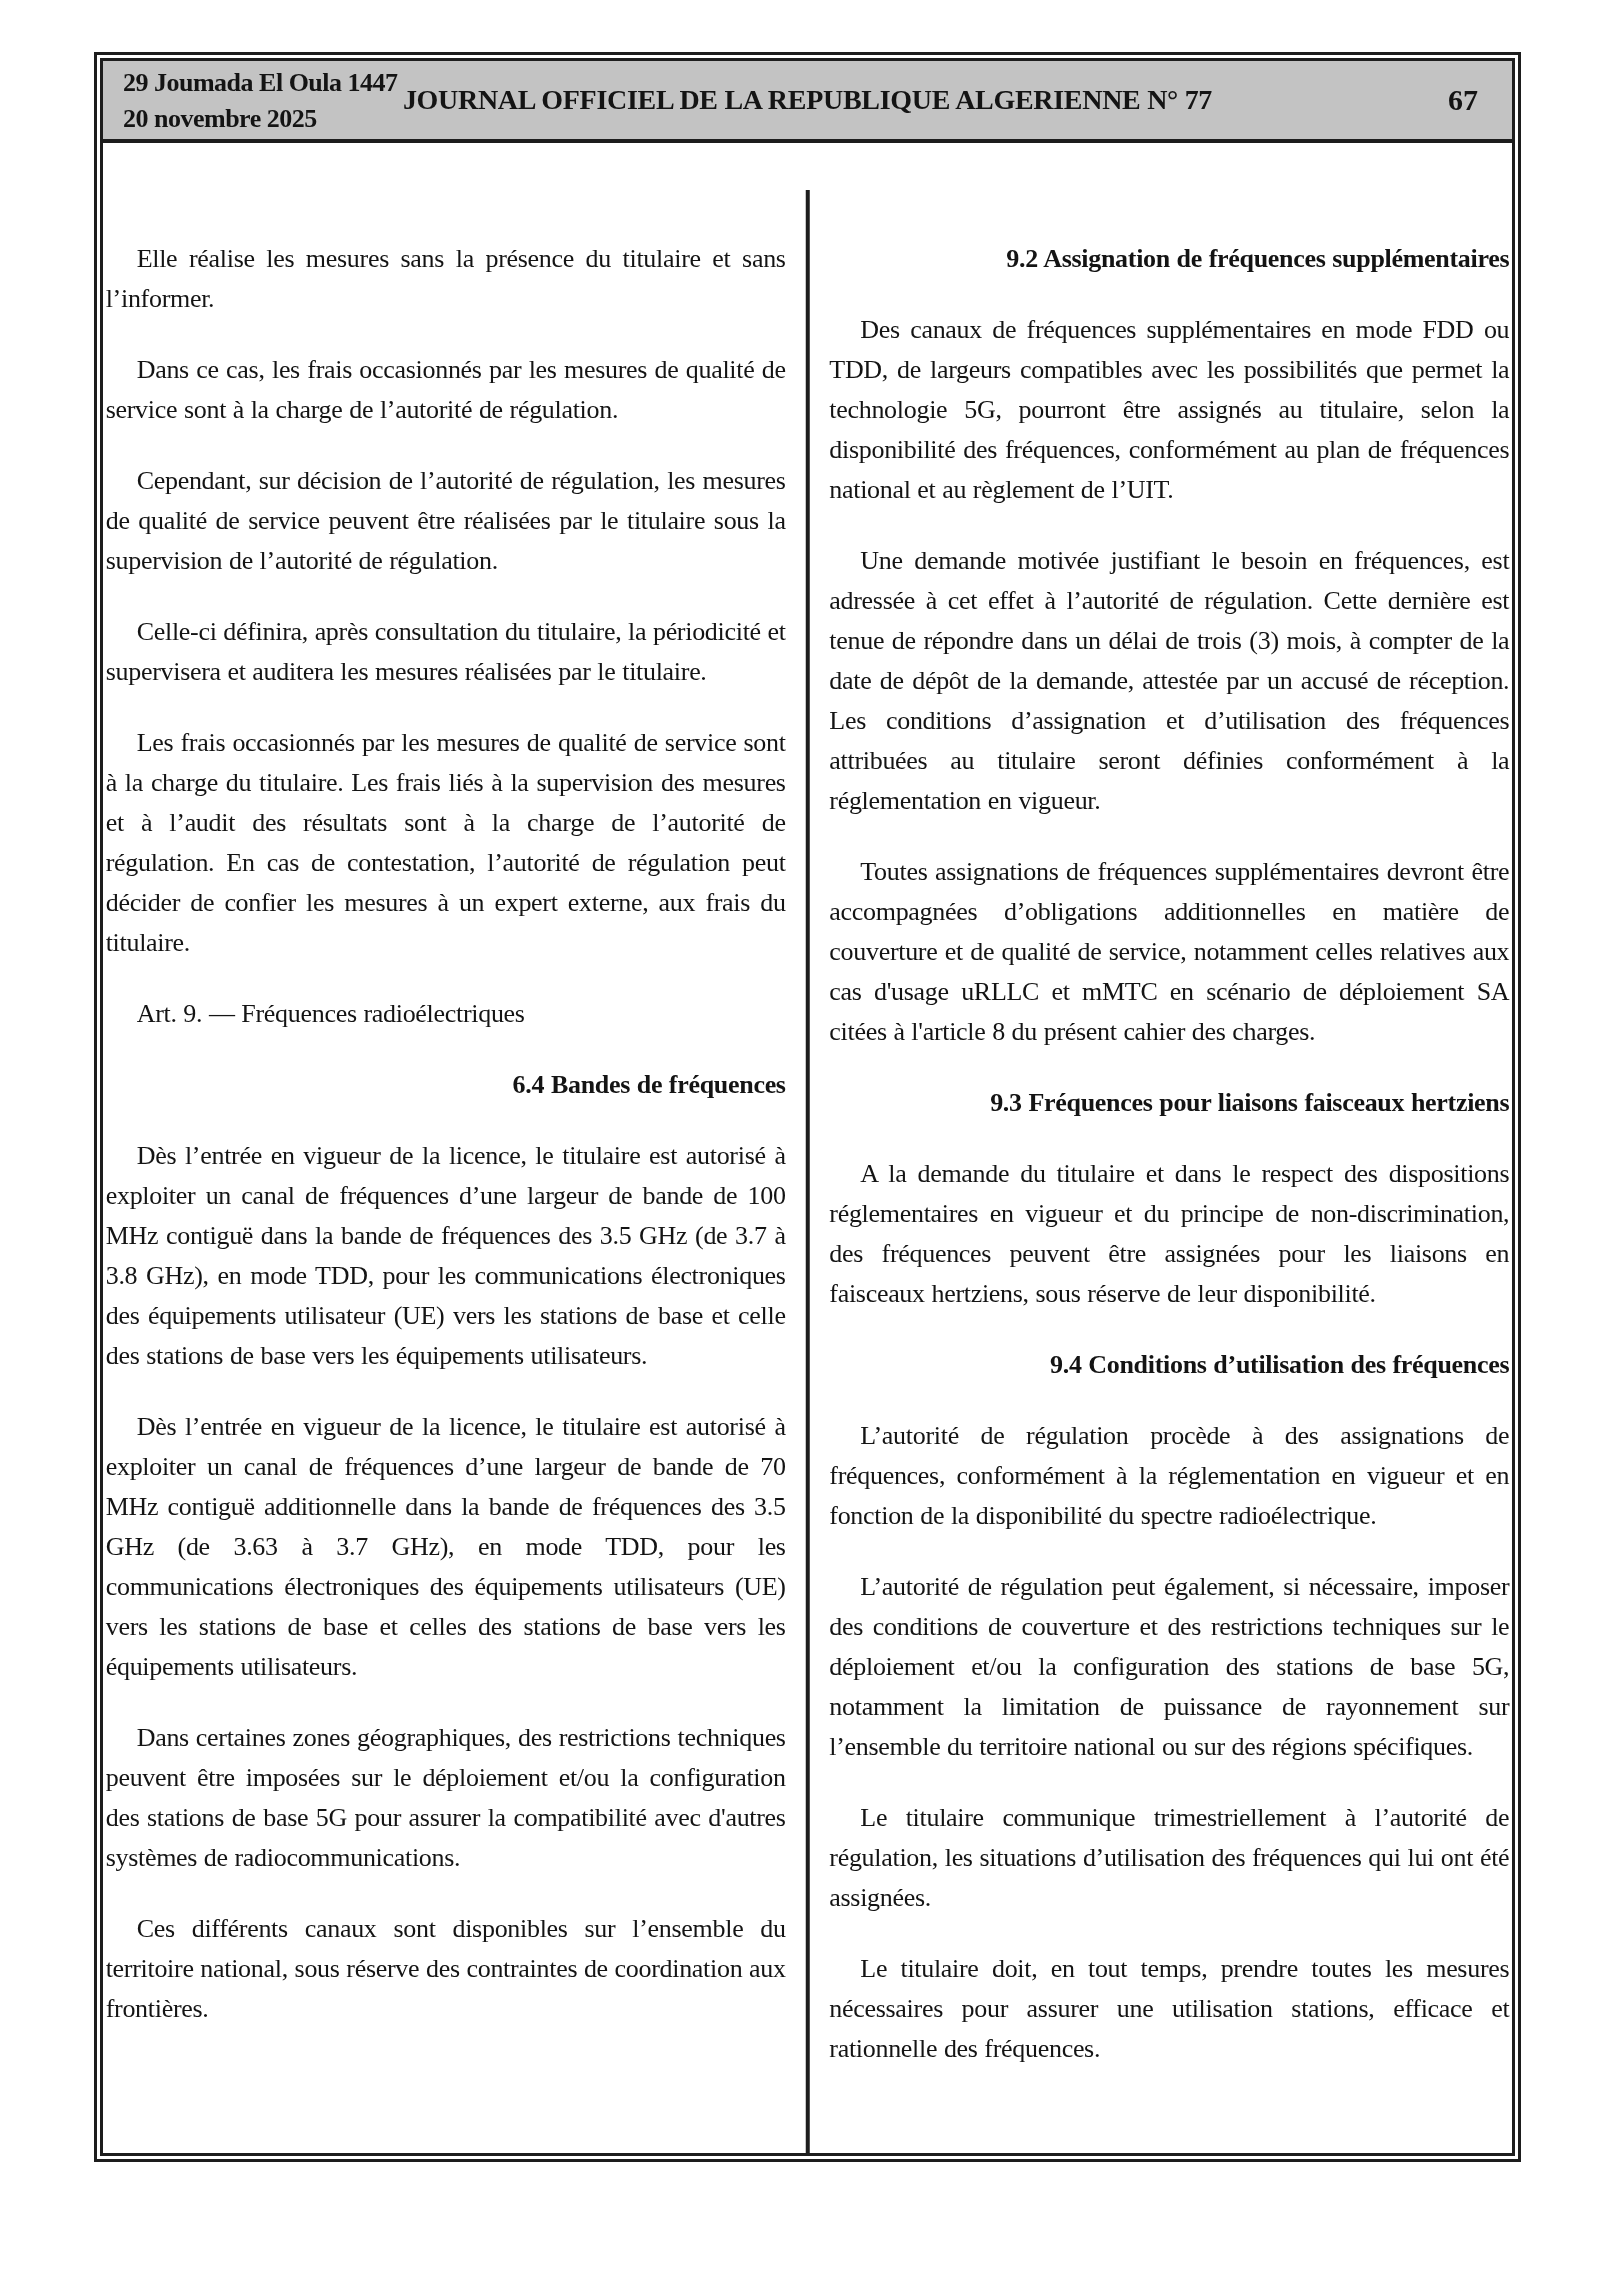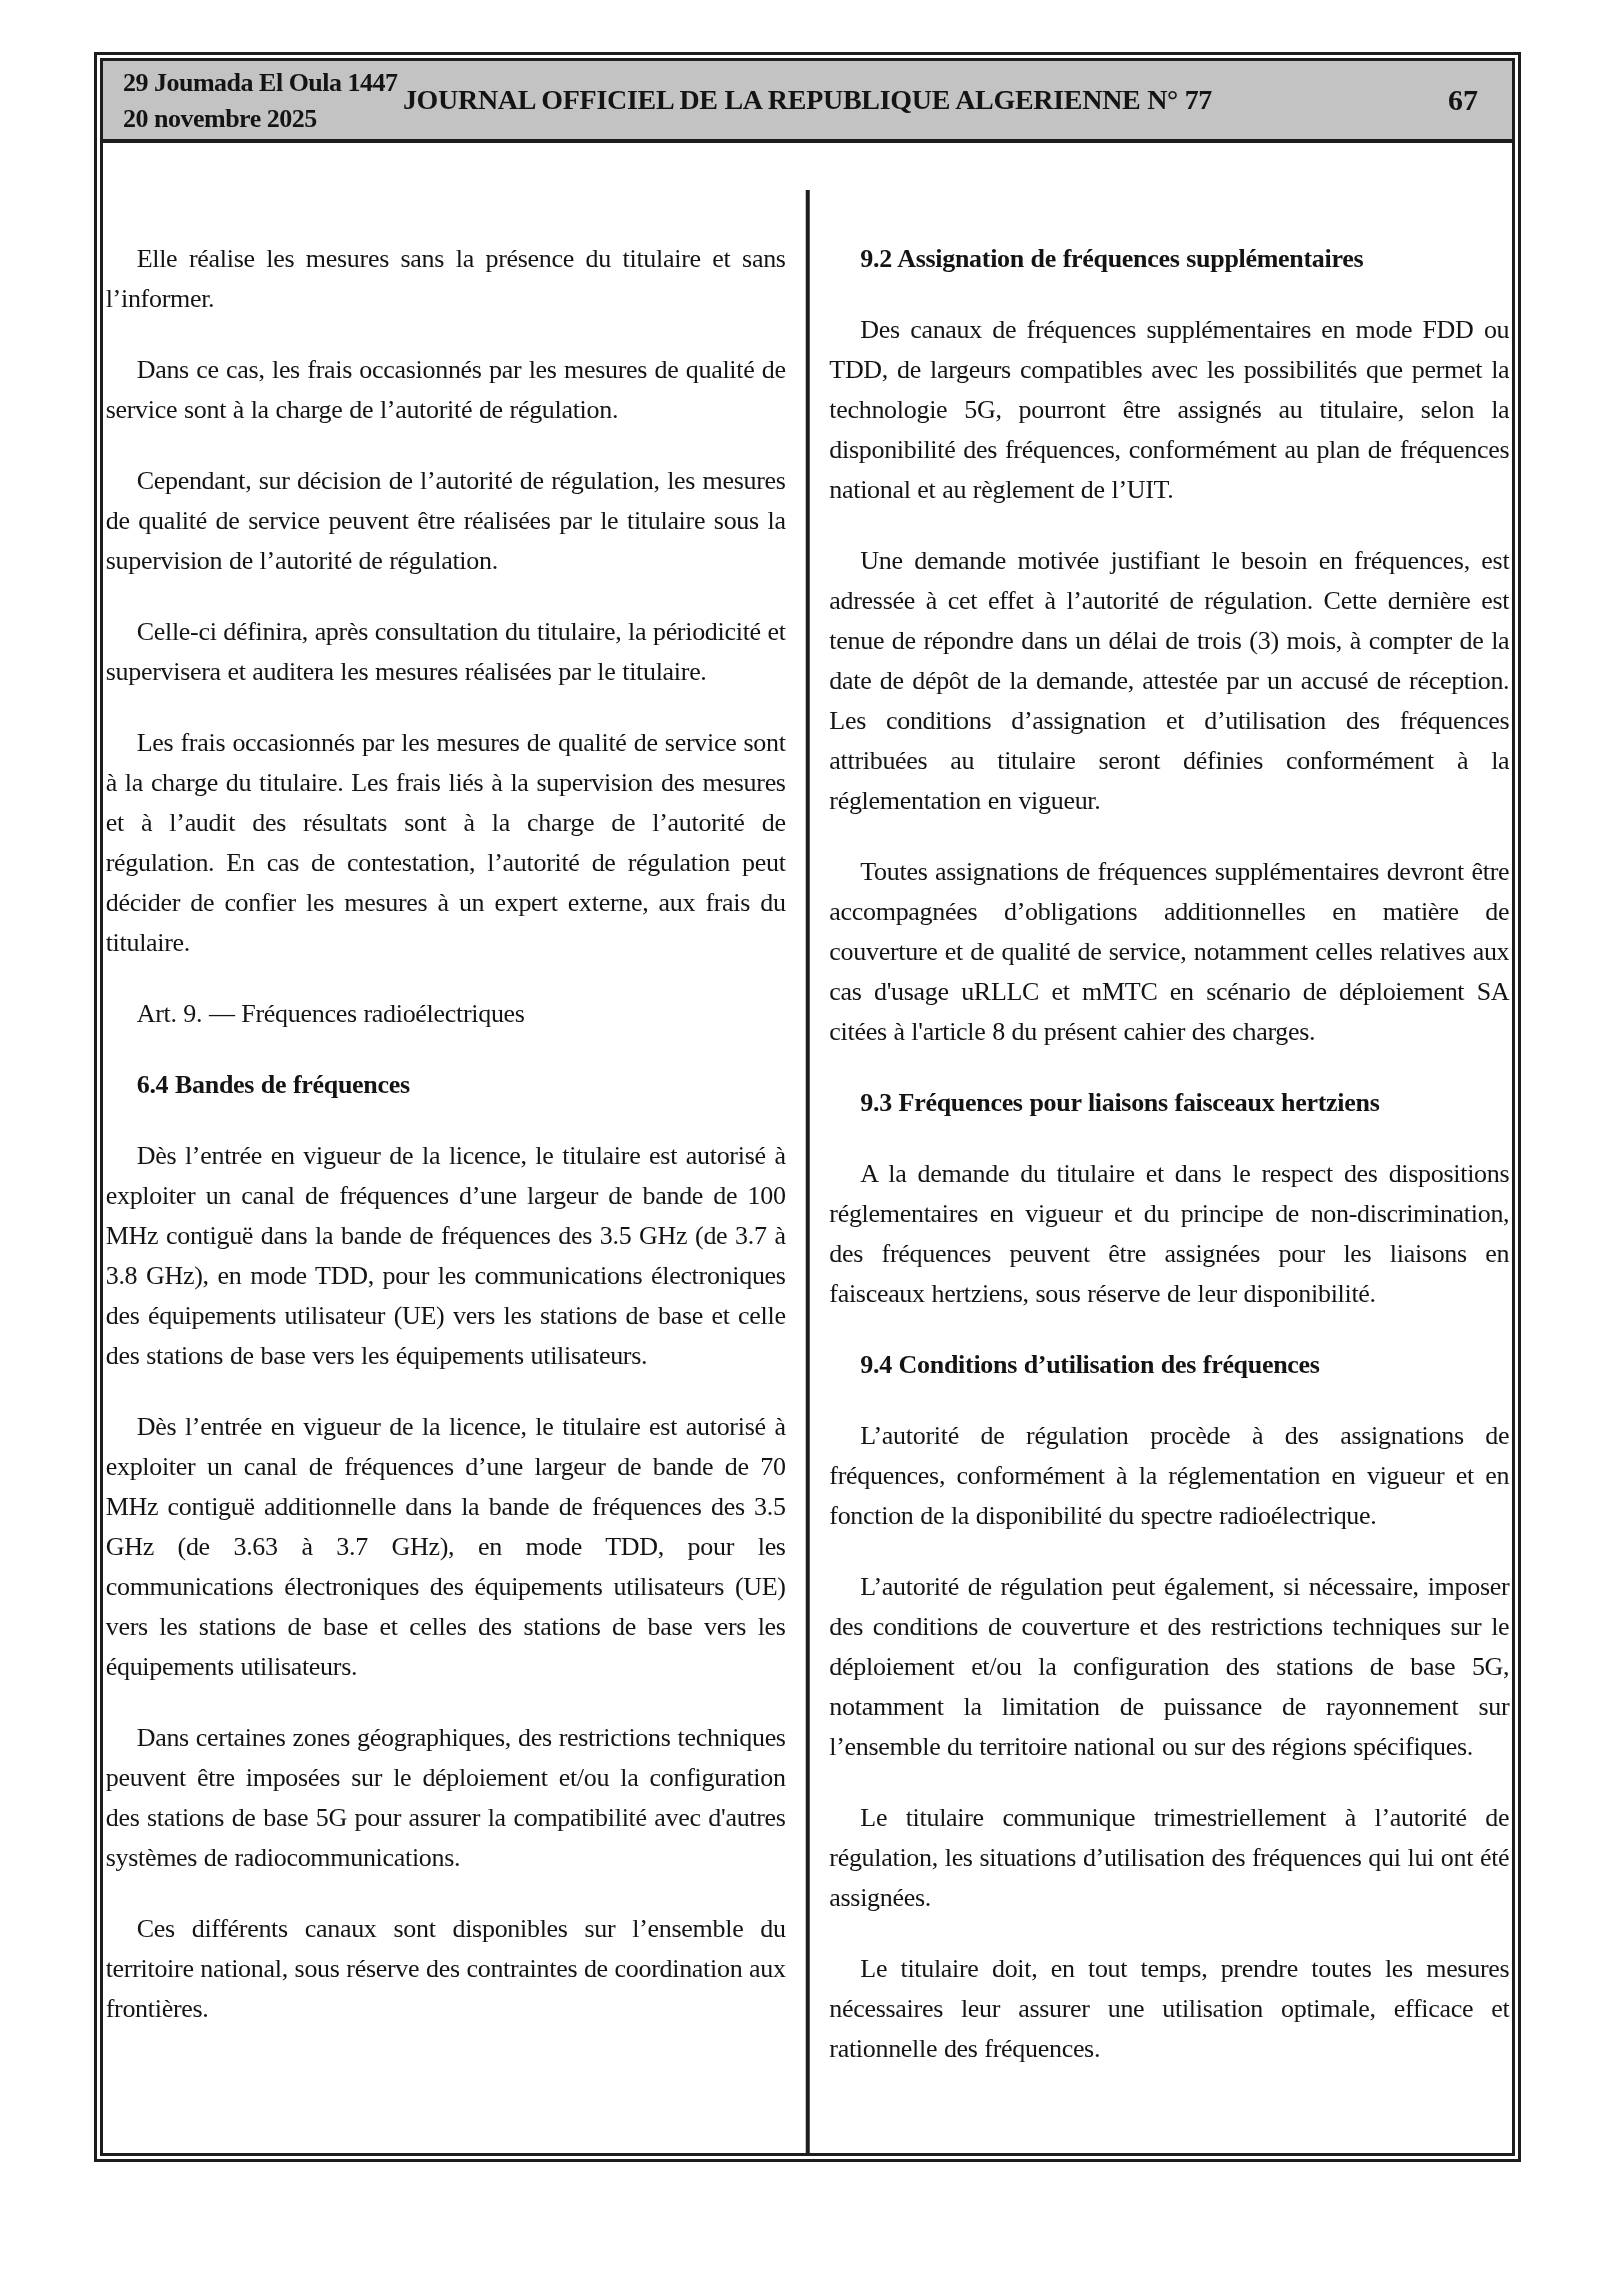--- a/index.html
+++ b/index.html
@@ -97,21 +97,21 @@
   .column-left  { left: 2.7px; }
   .column-right { right: 2.7px; }
   .para {
     text-indent: 31px;
     margin: 0 0 31px 0;
   }
   .heading {
     font-weight: bold;
     text-indent: 31px;
     margin: 0 0 31px 0;
-    text-align: left;
+    text-align: right;
   }
 </style>
 </head>
 <body>
 
 <div class="frame-outer">
   <div class="frame-inner">
 
     <div class="header-band">
       <div class="dates">
@@ -141,19 +141,19 @@
           <div class="heading">9.2 Assignation de fréquences supplémentaires</div>
           <div class="para">Des canaux de fréquences supplémentaires en mode FDD ou TDD, de largeurs compatibles avec les possibilités que permet la technologie 5G, pourront être assignés au titulaire, selon la disponibilité des fréquences, conformément au plan de fréquences national et au règlement de l’UIT.</div>
           <div class="para">Une demande motivée justifiant le besoin en fréquences, est adressée à cet effet à l’autorité de régulation. Cette dernière est tenue de répondre dans un délai de trois (3) mois, à compter de la date de dépôt de la demande, attestée par un accusé de réception. Les conditions d’assignation et d’utilisation des fréquences attribuées au titulaire seront définies conformément à la réglementation en vigueur.</div>
           <div class="para">Toutes assignations de fréquences supplémentaires devront être accompagnées d’obligations additionnelles en matière de couverture et de qualité de service, notamment celles relatives aux cas d'usage uRLLC et mMTC en scénario de déploiement SA citées à l'article 8 du présent cahier des charges.</div>
           <div class="heading">9.3 Fréquences pour liaisons faisceaux hertziens</div>
           <div class="para">A la demande du titulaire et dans le respect des dispositions réglementaires en vigueur et du principe de non-discrimination, des fréquences peuvent être assignées pour les liaisons en faisceaux hertziens, sous réserve de leur disponibilité.</div>
           <div class="heading">9.4 Conditions d’utilisation des fréquences</div>
           <div class="para">L’autorité de régulation procède à des assignations de fréquences, conformément à la réglementation en vigueur et en fonction de la disponibilité du spectre radioélectrique.</div>
           <div class="para">L’autorité de régulation peut également, si nécessaire, imposer des conditions de couverture et des restrictions techniques sur le déploiement et/ou la configuration des stations de base 5G, notamment la limitation de puissance de rayonnement sur l’ensemble du territoire national ou sur des régions spécifiques.</div>
           <div class="para">Le titulaire communique trimestriellement à l’autorité de régulation, les situations d’utilisation des fréquences qui lui ont été assignées.</div>
-          <div class="para">Le titulaire doit, en tout temps, prendre toutes les mesures nécessaires leur assurer une utilisation optimale, efficace et rationnelle des fréquences.</div>
+          <div class="para">Le titulaire doit, en tout temps, prendre toutes les mesures nécessaires pour assurer une utilisation stations, efficace et rationnelle des fréquences.</div>
         </div>
     </div>
 
   </div>
 </div>
 
 
 </body></html>

